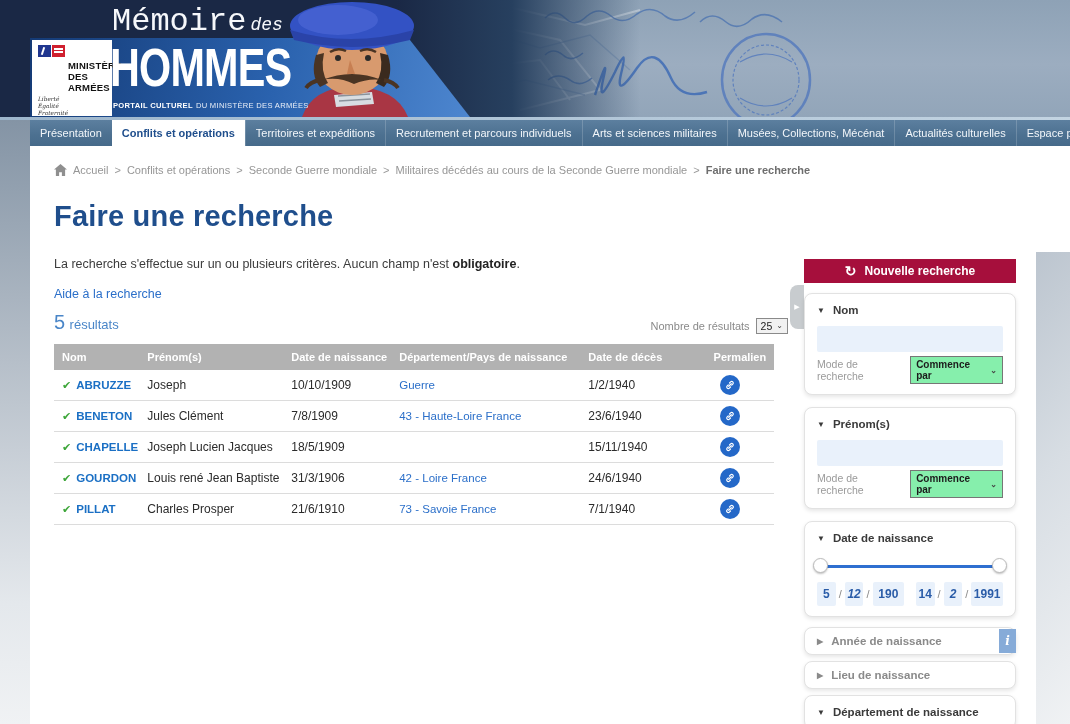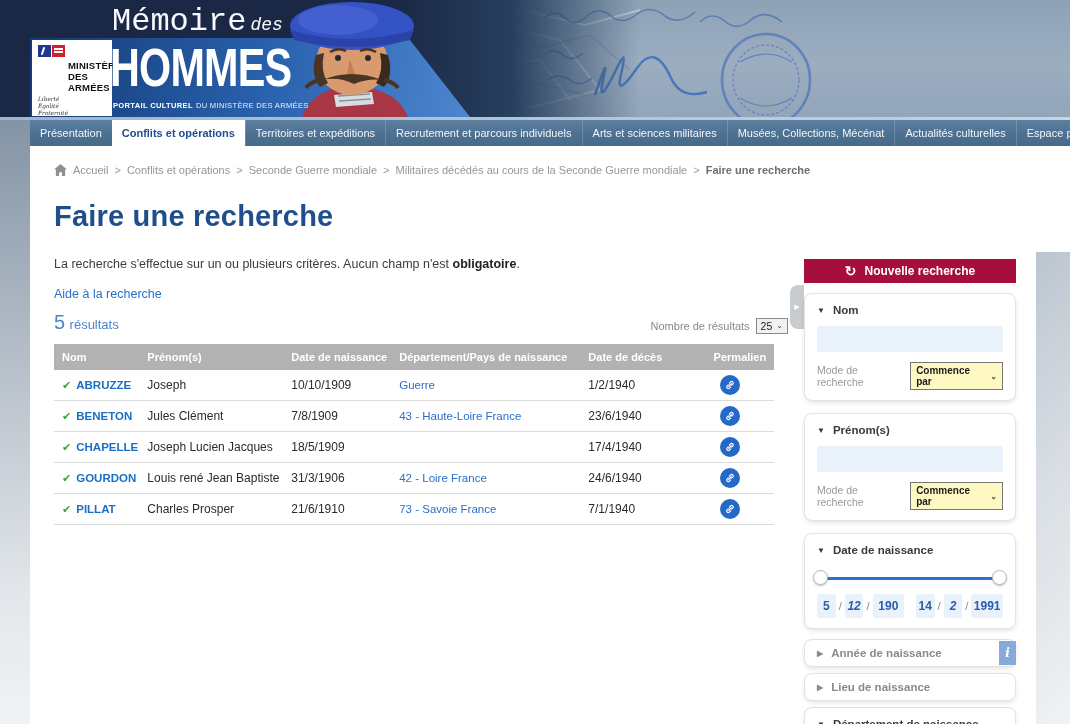--- a/index.html
+++ b/index.html
@@ -82,22 +82,22 @@
   .btn-new { width:212px; height:24px; background:#a60f3c; color:#fff; border:none; font-weight:bold; font-size:12px;
              display:flex; align-items:center; justify-content:center; gap:8px; cursor:pointer; margin-bottom:10px; font-family:inherit; }
   .btn-new .ric { font-size:14px; font-weight:bold; line-height:12px; }
   .panel { background:#fff; border:1px solid #e2e2e2; border-radius:8px; box-shadow:0 2px 4px rgba(0,0,0,.10); margin-bottom:12px; padding:10px 12px; position:relative; }
   .p-head { display:flex; align-items:center; gap:8px; font-size:11.5px; font-weight:bold; color:#3a3a3a; cursor:pointer; }
   .p-head .car { font-size:8px; color:#3a3a3a; }
   .panel.closed { padding:7px 12px; margin-bottom:6px; }
   .panel.closed .p-head { color:#8a8a8a; }
   .panel.closed .p-head .car { color:#8a8a8a; }
   .f-input { width:100%; height:26px; background:#e9f1fb; border:none; margin-top:10px; border-radius:2px; font-size:12px; color:#234; padding:0 6px; }
-  .mode-row { display:flex; align-items:center; justify-content:flex-end; gap:6px; margin-top:10px; font-size:10.5px; color:#9a9a9a; }
-  .mode-sel { display:flex; align-items:center; gap:5px; border:1px solid #767676; background:#fef9c3; padding:2px 5px; font-size:10px; font-weight:bold; color:#1c1c1c; cursor:pointer; }
+  .mode-row { display:flex; align-items:center; justify-content:flex-end; gap:6px; margin-top:4px; font-size:10.5px; color:#9a9a9a; }
+  .mode-sel { display:flex; align-items:center; gap:5px; border:1px solid #767676; background:#86efac; padding:2px 5px; font-size:10px; font-weight:bold; color:#1c1c1c; cursor:pointer; }
   .mode-sel .chev { font-size:8px; color:#444; line-height:5px; }
   .slider { position:relative; height:16px; margin:14px 2px 6px 2px; }
   .slider .track { position:absolute; left:0; right:0; top:7px; height:3px; background:#2f6fd0; border-radius:2px; }
   .s-handle { position:absolute; top:0; width:15px; height:15px; border-radius:50%; background:#fff; border:1px solid #bcbcbc; box-shadow:0 1px 2px rgba(0,0,0,.25); cursor:pointer; }
   .s-handle.left { left:-6px; } .s-handle.right { right:-6px; }
   .date-row { display:flex; align-items:center; gap:3px; margin-top:8px; font-size:11px; color:#8a8a8a; }
   .dbox { background:#e9f1fb; color:#2a5ca8; font-weight:bold; font-size:12px; text-align:center; height:24px; line-height:24px; border-radius:2px; cursor:text; }
   .dd{width:26px;} .dm{width:26px;font-style:italic;} .dy{width:44px;}
   .dgap { width:8px; }
   .info-tile { position:absolute; right:-1px; top:1px; width:17px; height:24px; background:#86abd8; color:#fff;
@@ -283,21 +283,21 @@
       </div>
 
       <div class="t-row">
         <div class="cell c-nom nm">
             <span class="chk">✔</span>
             <span class="name-link">CHAPELLE</span>
           </div>
         <div class="cell c-pre">Joseph Lucien Jacques</div>
         <div class="cell c-nai">18/5/1909</div>
         <div class="cell c-dep"><span class="dep-link"></span></div>
-        <div class="cell c-dec">17/4/1940</div>
+        <div class="cell c-dec">15/11/1940</div>
         <div class="cell c-per">
             <span class="perma">
               <svg width="12" height="12" viewBox="0 0 24 24" fill="none" stroke="#fff" stroke-width="2.4" stroke-linecap="round">
                 <path d="M9.5 14.5 L14.5 9.5"></path>
                 <path d="M13 16 l-2.2 2.2 a3.1 3.1 0 0 1 -4.4 -4.4 L8.6 11.6"></path>
                 <path d="M11 8 l2.2 -2.2 a3.1 3.1 0 0 1 4.4 4.4 L15.4 12.4"></path>
               </svg>
             </span>
           </div>
       </div>

